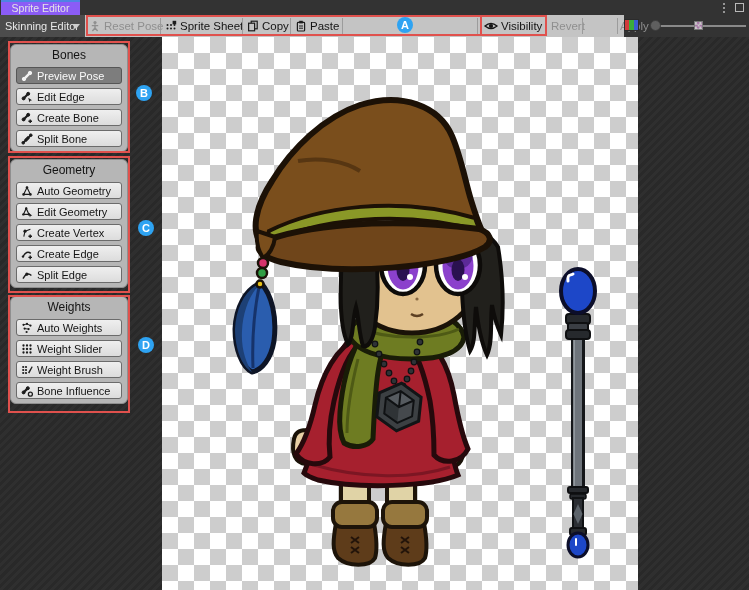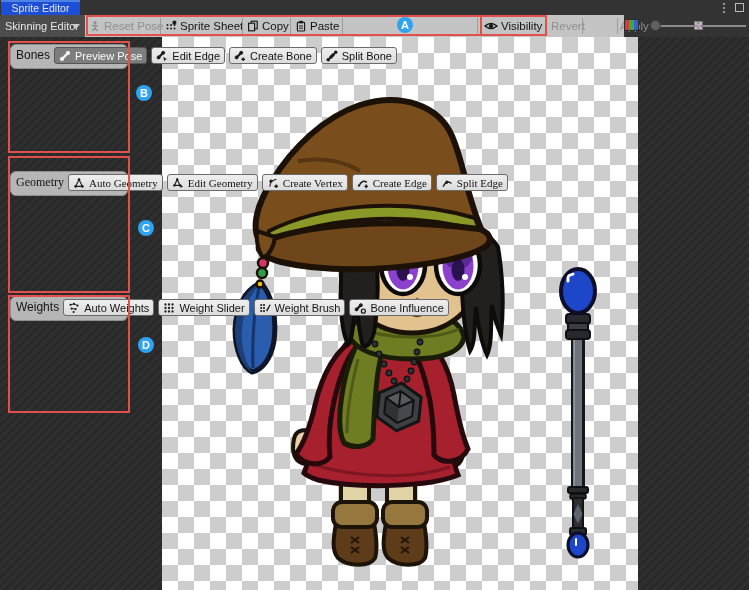--- a/index.html
+++ b/index.html
@@ -3,21 +3,21 @@
 <meta charset="utf-8">
 <style>
   html,body{margin:0;padding:0;background:#1e1e1e;}
   *{box-sizing:border-box;}
   .window{position:relative;width:749px;height:590px;background:#333333;overflow:hidden;
           font-family:"Liberation Sans",sans-serif;-webkit-font-smoothing:antialiased;}
   .abs{position:absolute;}
 
   
   .row1{left:0;top:0;width:749px;height:15px;background:#333333;}
-  .tab{left:1px;top:0;width:79px;height:15px;background:#1d4ed8;border-top:2px solid #4f83e3;
+  .tab{left:1px;top:0;width:79px;height:15px;background:#8b5cf6;border-top:2px solid #4f83e3;
        color:#e6e6e6;font-size:10.5px;line-height:13px;text-align:center;}
   .win-kebab{left:722px;top:3px;width:4px;height:10px;}
   .win-kebab i{display:block;width:2px;height:2px;border-radius:50%;background:#b9b9b9;margin:0 0 2px 1px;}
   .win-max{left:735px;top:3px;width:9px;height:9px;border:1.5px solid #b9b9b9;}
 
   
   .row2{left:0;top:15px;width:624px;height:22px;background:#c4c4c4;}
   .mode-zone{left:0;top:0;width:85px;height:22px;background:#4c4c4c;color:#e8e8e8;font-size:11px;line-height:22px;}
   .mode-zone .lbl{position:absolute;left:5px;top:0;}
   .caret{position:absolute;left:72px;top:9px;width:0;height:0;border-left:4px solid transparent;
@@ -37,21 +37,21 @@
           background:repeating-linear-gradient(135deg,#2f2f2f 0 3px,#292929 3px 6px);}
   .canvas{left:162px;top:37px;width:476px;height:553px;background-color:#ffffff;
     background-image:
       linear-gradient(45deg,#cdcdcd 25%,transparent 25%,transparent 75%,#cdcdcd 75%),
       linear-gradient(45deg,#cdcdcd 25%,transparent 25%,transparent 75%,#cdcdcd 75%);
     background-size:32px 32px;background-position:0 0,16px 16px;}
   .canvas svg{position:absolute;left:0;top:0;}
 
   
   .panel{left:10px;width:118px;background:#b6b6b6;border:1px solid #8f8f8f;border-radius:6px;
-         padding:2px 5px 4px 5px;display:flex;flex-direction:row;gap:4px;}
+         padding:2px 5px 4px 5px;display:flex;flex-direction:column;gap:4px;}
   .panel-title{color:#141414;font-size:12px;text-align:center;line-height:16px;}
   .pbtn{height:17px;background:linear-gradient(#efefef,#dcdcdc);border:1px solid #6b6b6b;border-radius:3px;
         display:flex;align-items:center;gap:4px;padding:0 4px;font-size:11px;color:#141414;white-space:nowrap;}
   .pbtn.active{background:#7d7d7d;border-color:#565656;color:#fafafa;}
   .pbtn svg{flex:0 0 auto;}
   .pbtn.active svg *{stroke:#f2f2f2;fill:#f2f2f2;}
 
   
   .ann-box{border:2px solid #e0514d;background:transparent;pointer-events:none;}
   .badge{width:16px;height:16px;border-radius:50%;background:#2ea3f2;color:#ffffff;
@@ -346,21 +346,21 @@
         <circle cx="6.9" cy="5.1" r="1.3"></circle>
             <circle cx="9.8" cy="2.2" r="1.3"></circle>
           </g>
       </svg>
       <span>Split Bone</span>
     </div>
   </div>
   <div class="abs ann-box" style="left:8px;top:41px;width:122px;height:112px;"></div>
   <div class="abs badge" style="left:136px;top:85px;">B</div>
 
-  <div class="abs panel" style="top:171px;font-family:Liberation Serif, serif;">
+  <div class="abs panel" style="top:159px;">
     <div class="panel-title">Geometry</div>
     <div class="pbtn">
       <svg width="12" height="12" viewBox="0 0 12 12">
         <path d="M2.6 9.4 L6 2.6 L9.4 9.4 Z" fill="none" stroke="#1c1c1c" stroke-width="1.1"></path>
         <g fill="#1c1c1c">
             <circle cx="2.6" cy="9.4" r="1.3"></circle>
             <circle cx="6" cy="2.6" r="1.3"></circle>
             <circle cx="9.4" cy="9.4" r="1.3"></circle>
           </g>
       </svg>

